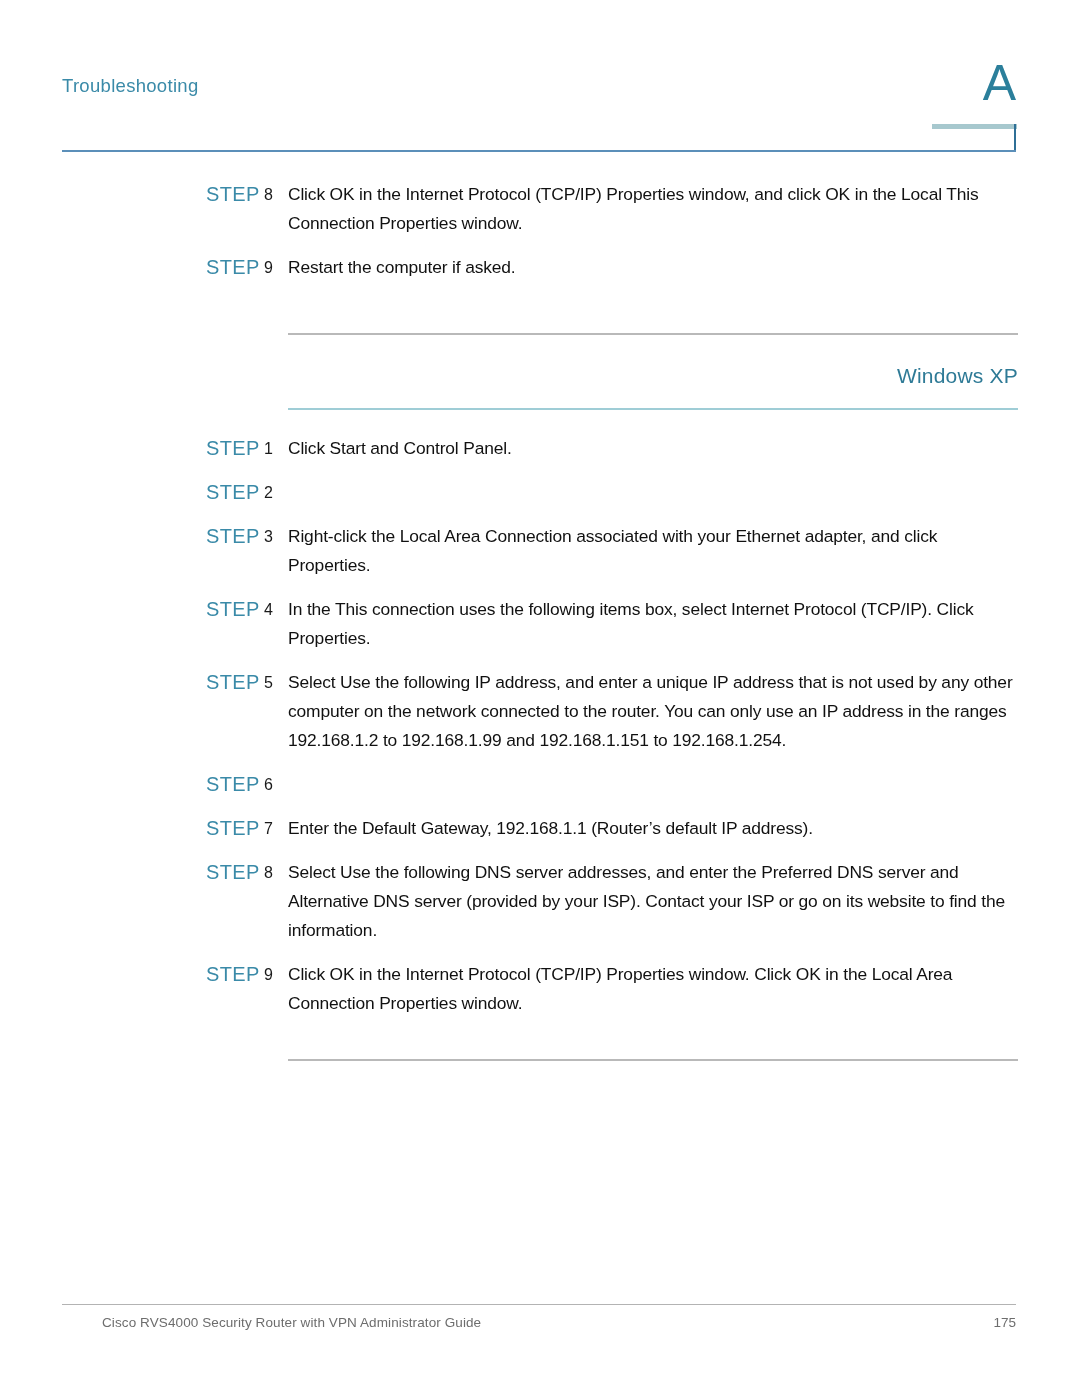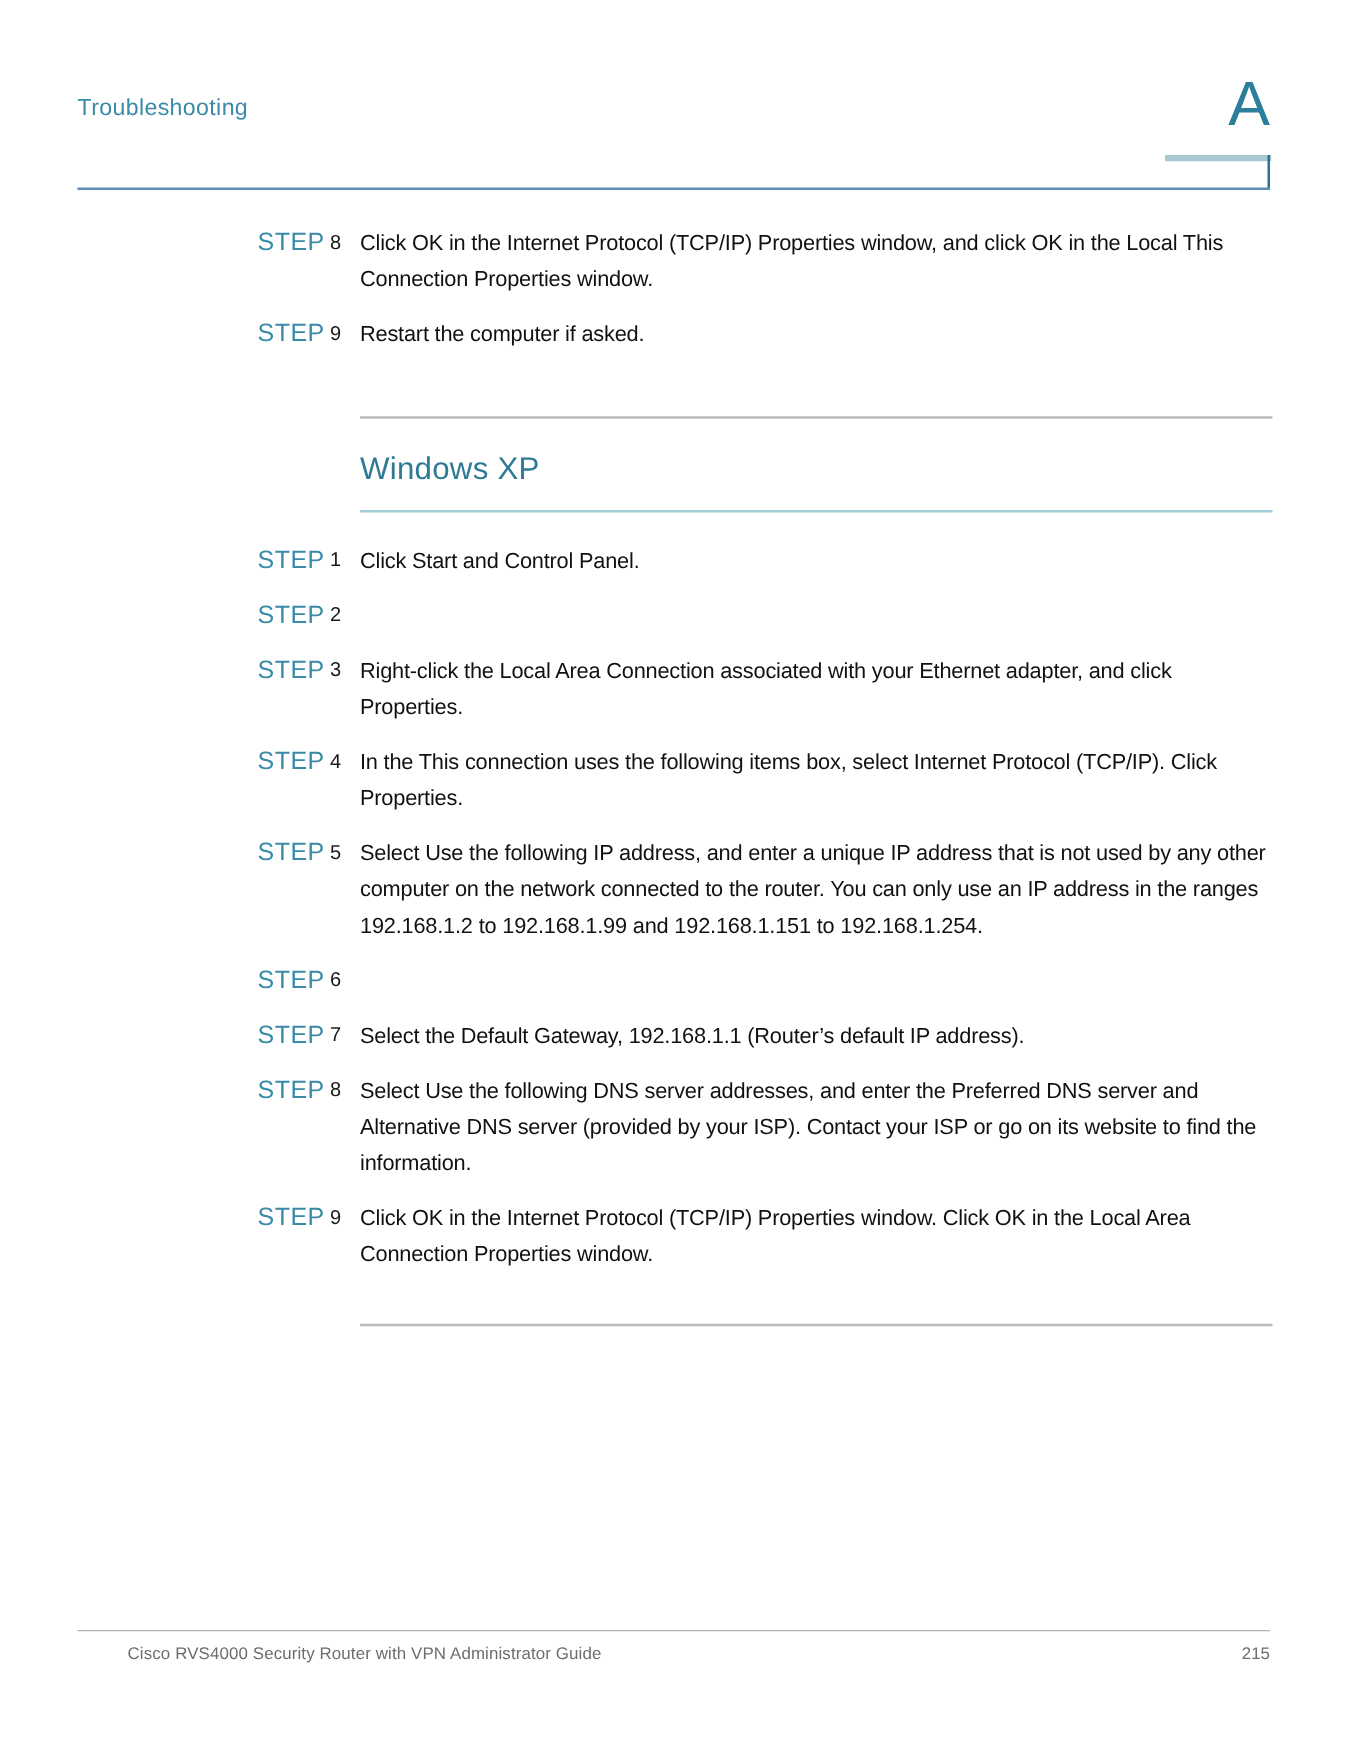--- a/index.html
+++ b/index.html
@@ -119,24 +119,25 @@
   }
   .rule-teal {
     height: 2px;
     background: #9fcdd6;
     width: 730px;
     margin-left: 82px;
   }
   .section-heading {
     margin-left: 82px;
     color: #2e7a96;
-    font-size: 25px;
+    font-size: 21px;
     line-height: 21px;
     font-weight: 400;
     letter-spacing: 0.2px;
+    text-align: right;
   }
 
   .gap-before-rule  { height: 36px; }
   .gap-after-rule   { height: 30px; }
   .gap-heading-rule { height: 22px; }
   .gap-after-trule  { height: 24px; }
   .gap-end-rule     { height: 26px; }
 
   
   .footer-rule {
@@ -239,21 +240,21 @@
       </div>
 
       <div class="step">
         <div class="step-label">STEP</div>
         <div class="step-num">6</div>
       </div>
 
       <div class="step">
         <div class="step-label">STEP</div>
         <div class="step-num">7</div>
-        <div class="step-text">Select the Default Gateway, 192.168.1.1 (Router’s default IP address).</div>
+        <div class="step-text">Enter the Default Gateway, 192.168.1.1 (Router’s default IP address).</div>
       </div>
 
       <div class="step">
         <div class="step-label">STEP</div>
         <div class="step-num">8</div>
         <div class="step-text">Select Use the following DNS server addresses, and enter the Preferred DNS server and Alternative DNS server (provided by your ISP). Contact your ISP or go on its website to find the information.</div>
       </div>
 
       <div class="step">
         <div class="step-label">STEP</div>
@@ -263,15 +264,15 @@
 
     </div>
 
     <div class="gap-end-rule"></div>
     <div class="rule-gray"></div>
 
   </div>
 
   <div class="footer-rule"></div>
   <div class="footer-left">Cisco RVS4000 Security Router with VPN Administrator Guide</div>
-  <div class="footer-right">215</div>
+  <div class="footer-right">175</div>
 
 </div>
 
 </body></html>

